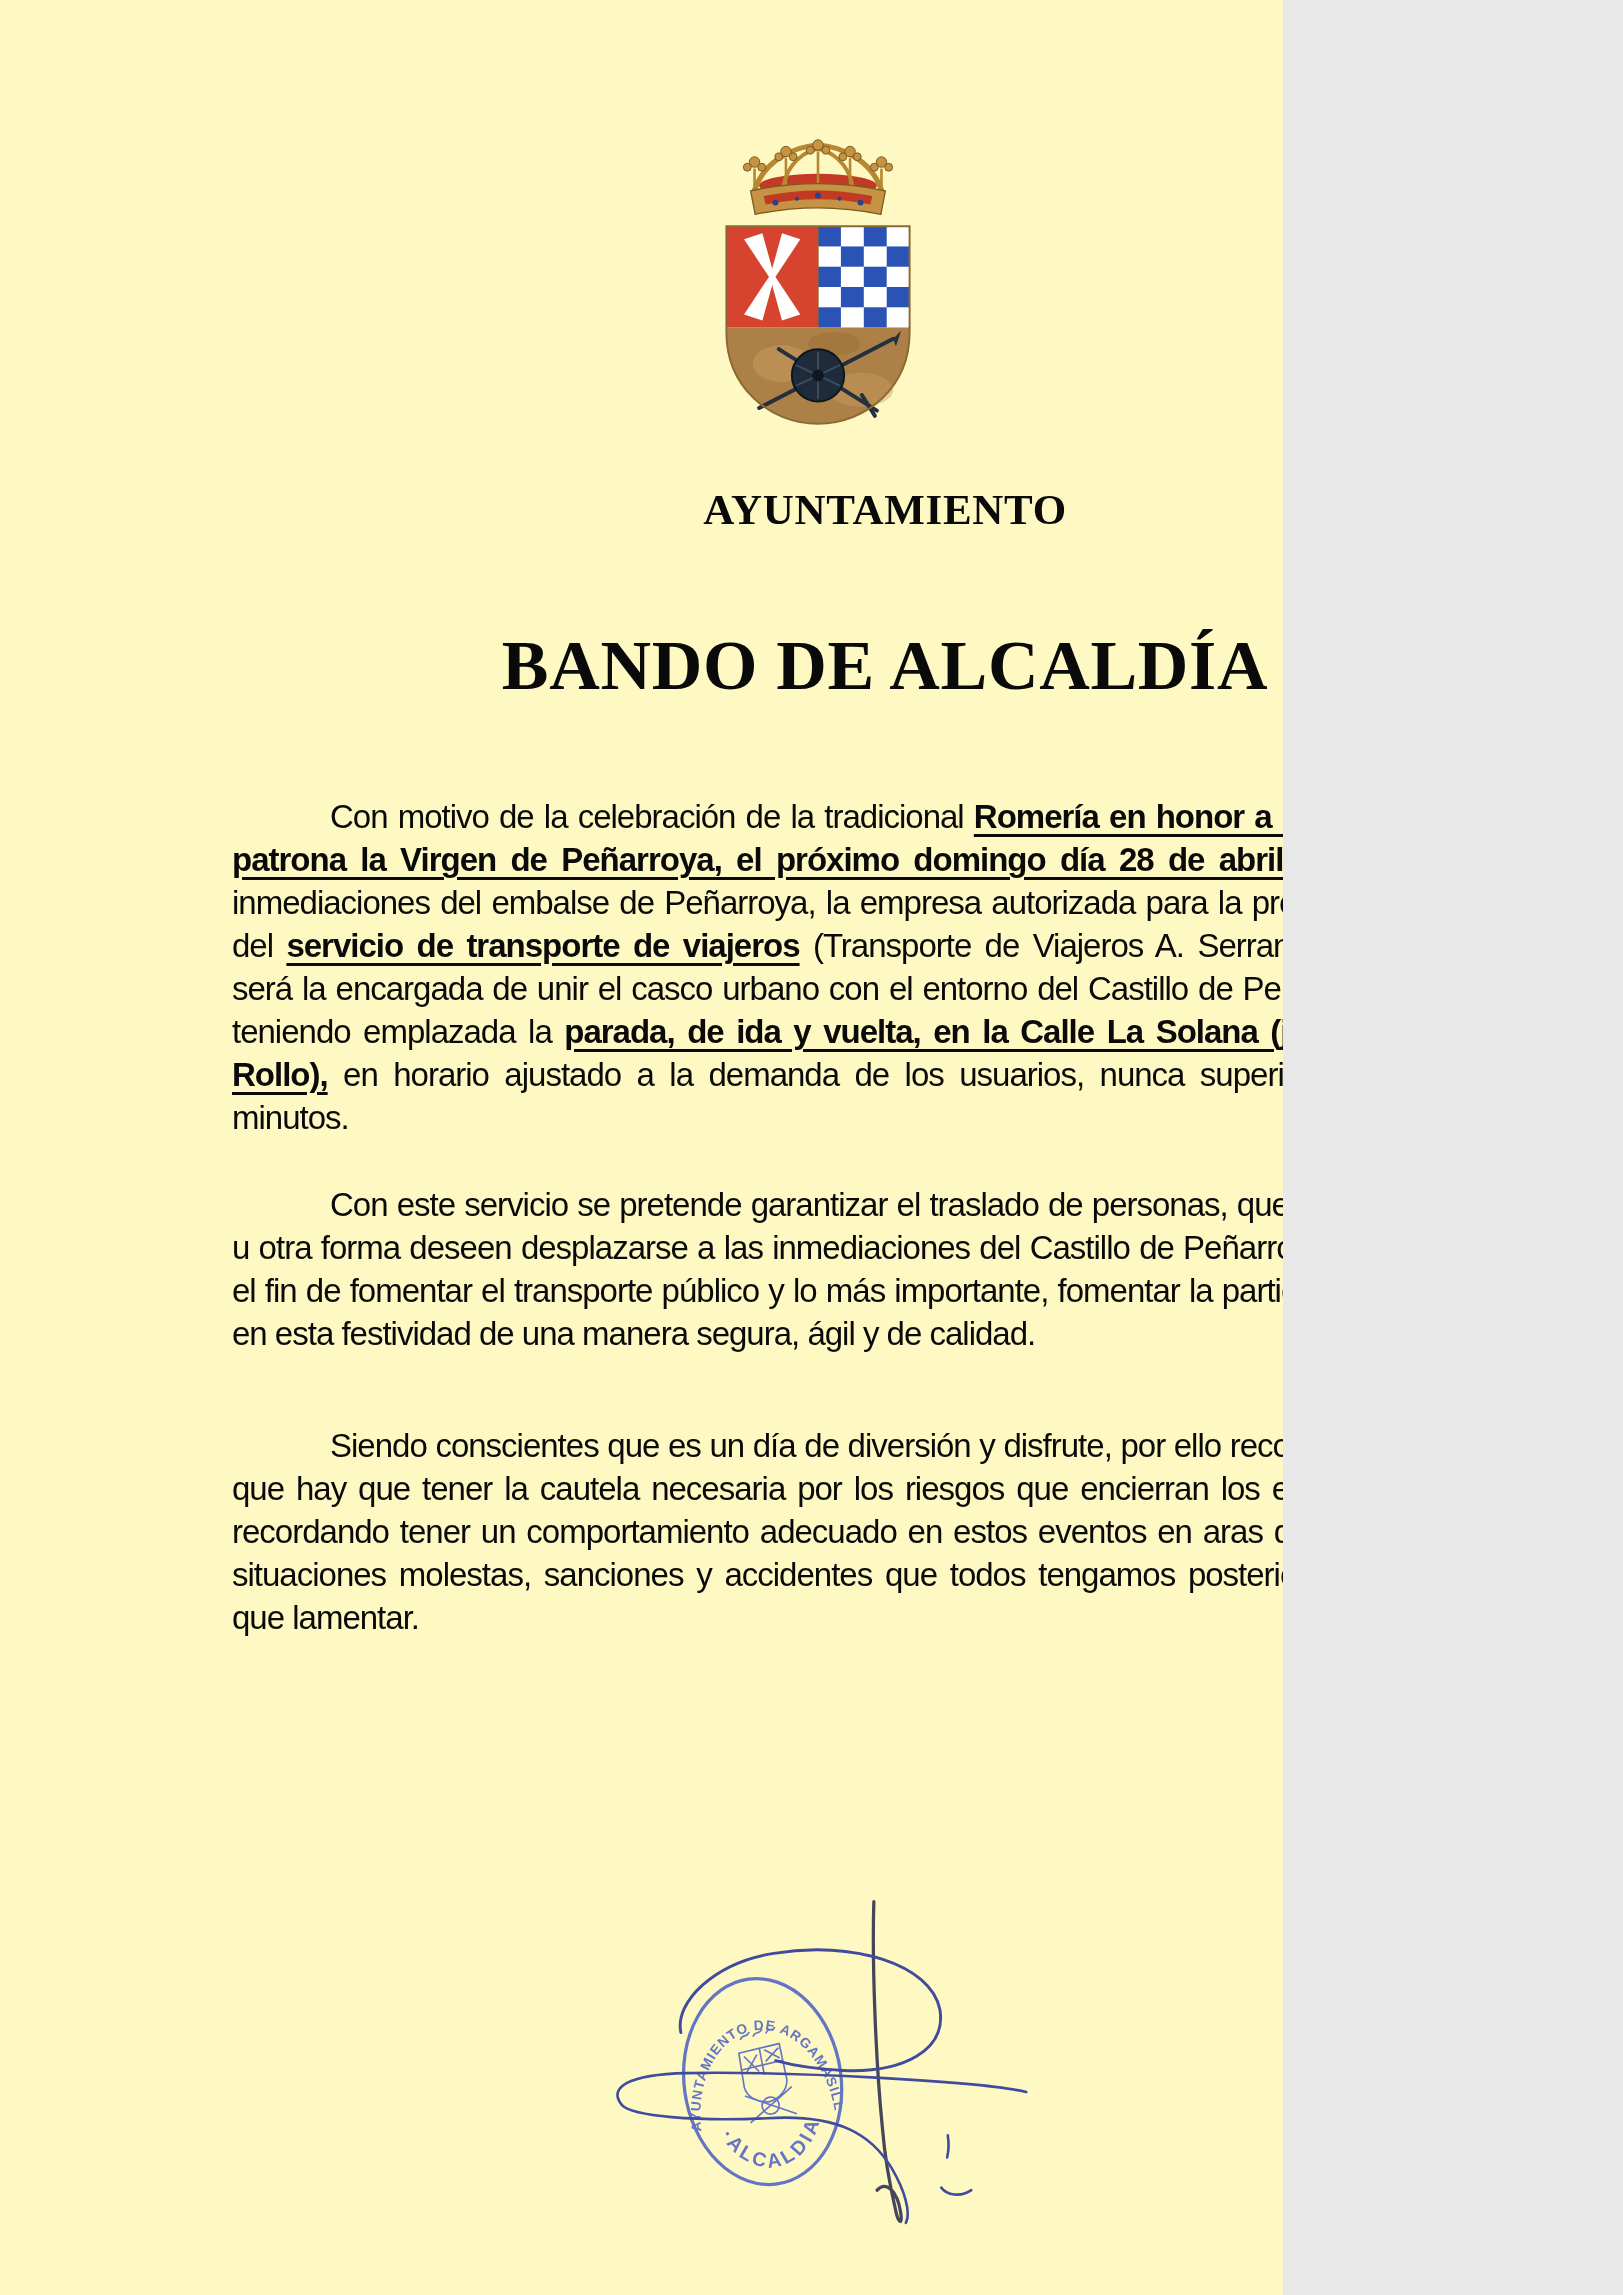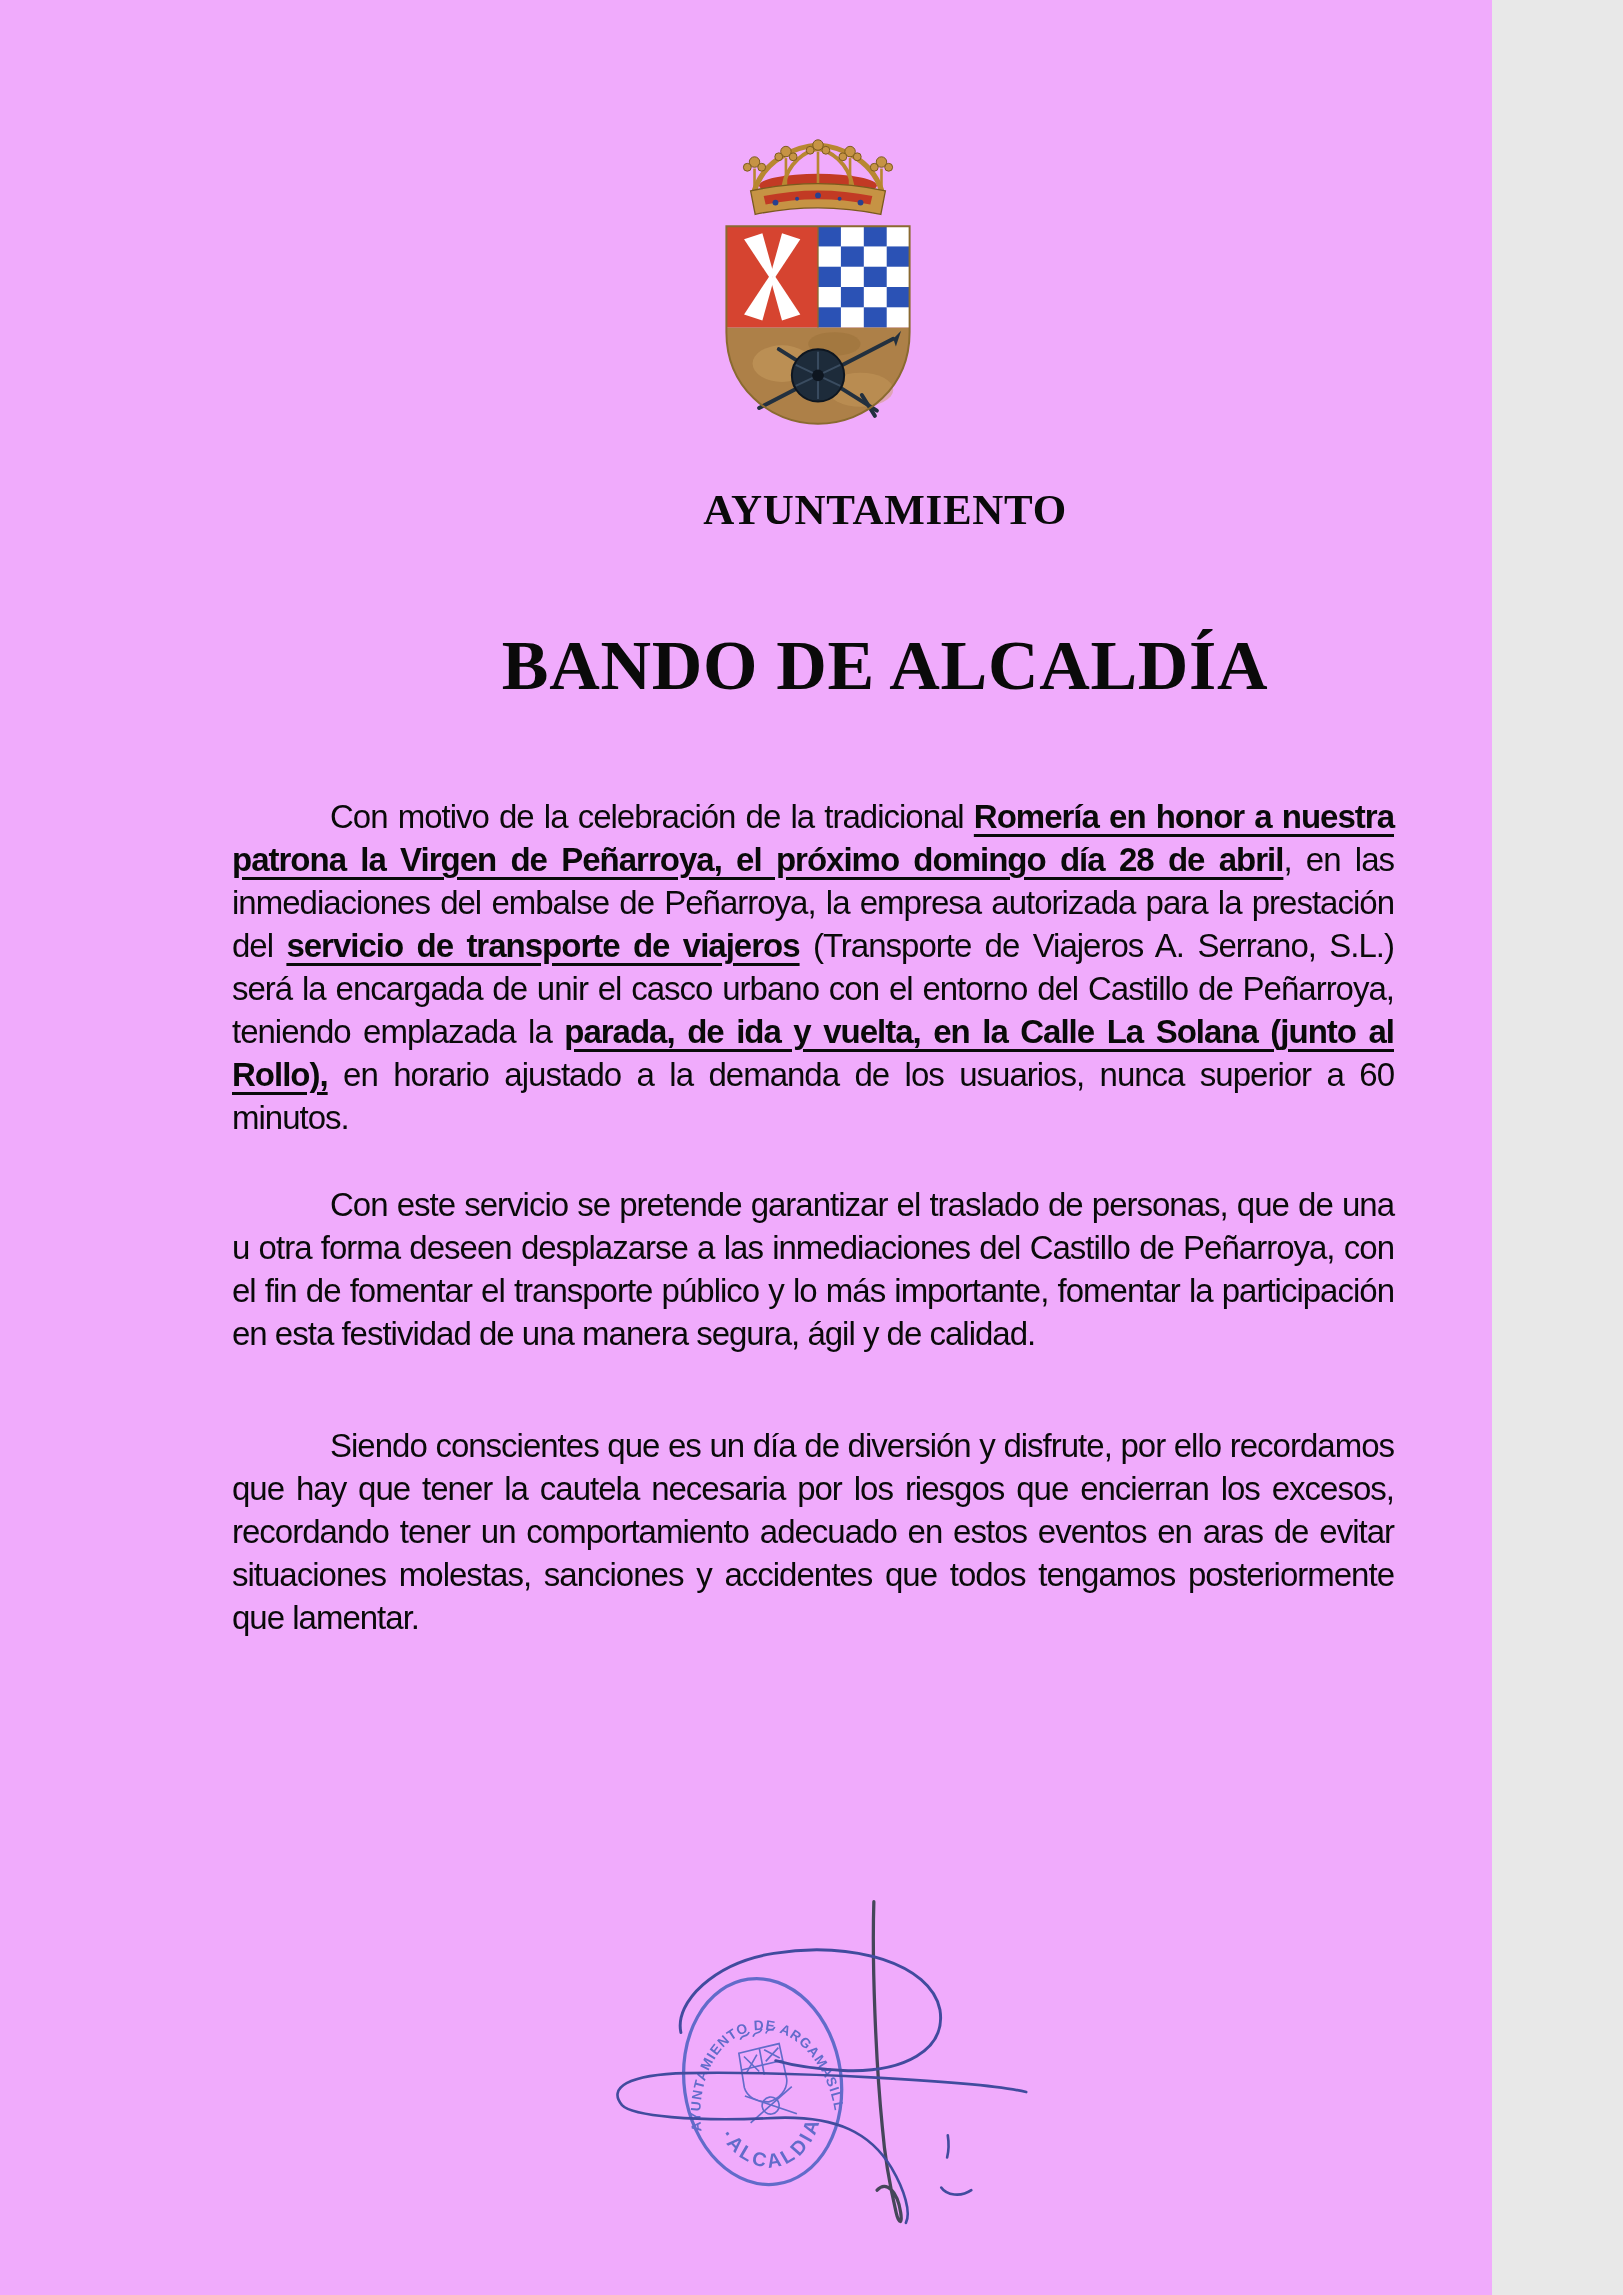--- a/index.html
+++ b/index.html
@@ -1,16 +1,16 @@
 <!DOCTYPE html>
 <html style="font-size:10.5px"><head>
 <meta charset="utf-8">
 <style>
   html,body{margin:0;padding:0;background:#e8e8e8;}
-  .sheet{position:relative;width:1492px;height:2295px;background:#f0abfc;overflow:hidden;
+  .sheet{position:relative;width:1283px;height:2295px;background:#fef9c3;overflow:hidden;
          font-family:"Liberation Sans",sans-serif;color:#0a0a0a;}
   
   .org-heading{position:absolute;top:481px;left:232px;width:1162px;padding-left:72px;
     text-align:center;font-family:"Liberation Serif",serif;font-weight:bold;
     font-size:43px;line-height:58px;letter-spacing:0.7px;}
   .main-title{position:absolute;top:623px;left:232px;width:1162px;padding-left:72px;
     text-align:center;font-family:"Liberation Serif",serif;font-weight:bold;
     font-size:70px;line-height:86px;letter-spacing:0.7px;}
   
   .doc-body{position:absolute;top:795px;left:232px;width:1162px;

